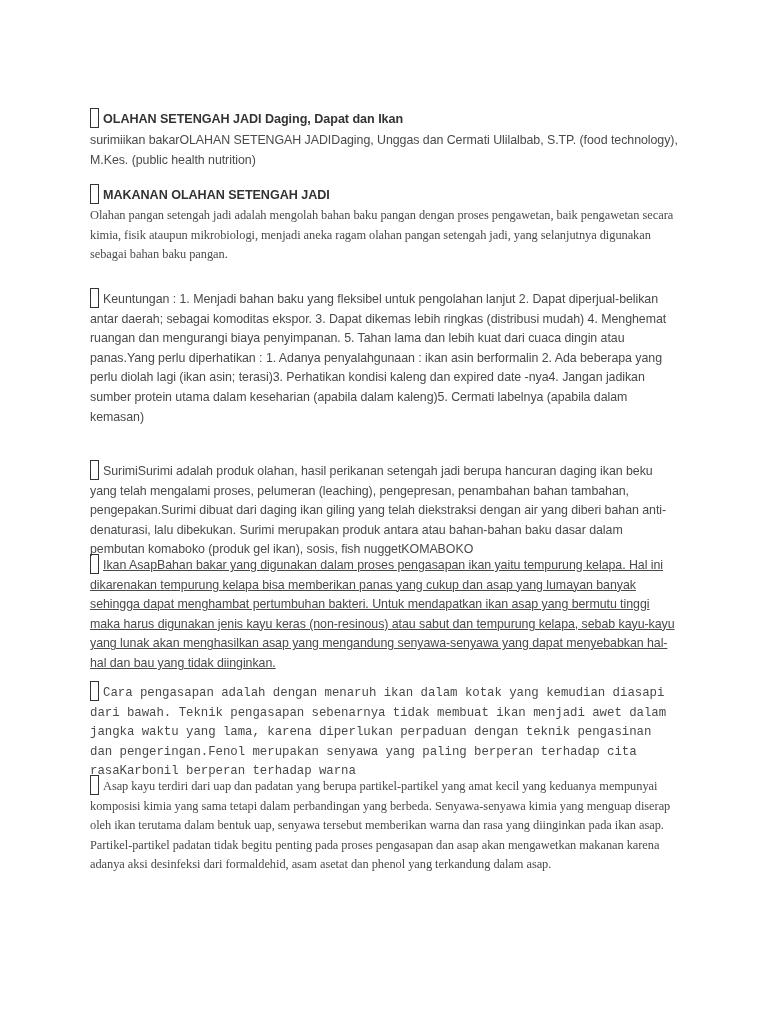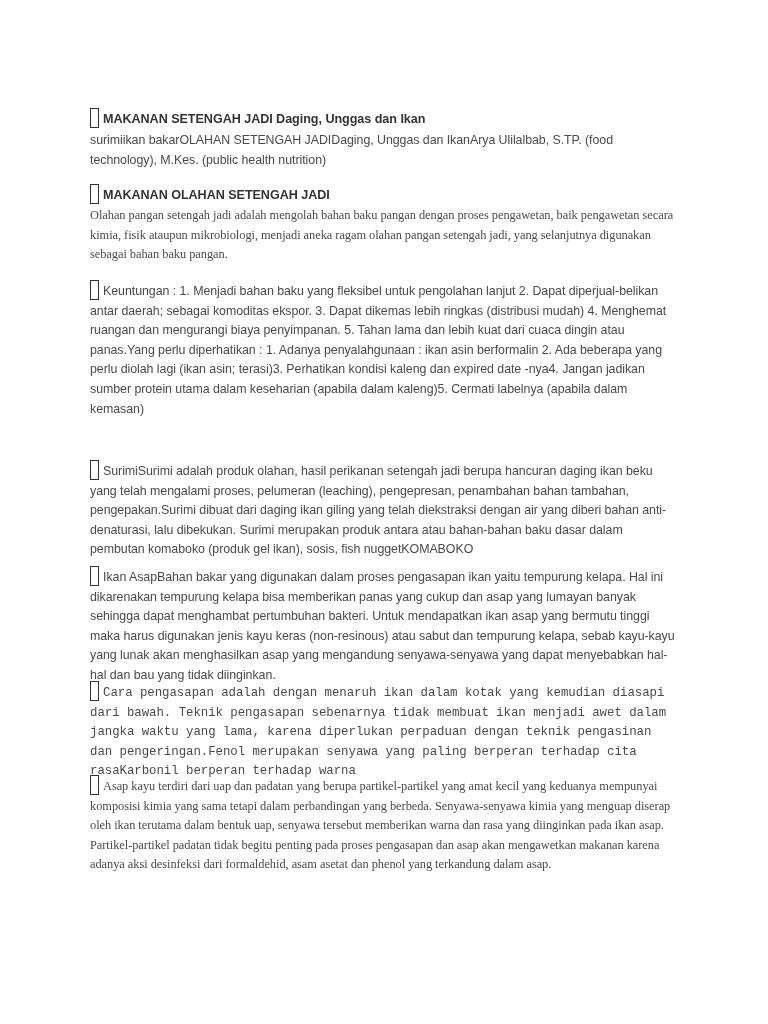--- a/index.html
+++ b/index.html
@@ -43,38 +43,38 @@
     vertical-align: -5px;
     margin-right: 4px;
   }
 </style>
 </head>
 <body>
 
 <div class="doc">
 
   <div class="block heading" style="top:108px;">
-    <span class="box"></span><span>MAKANAN SETENGAH JADI Daging, Unggas dan Ikan</span>
+    <span class="box"></span><span>OLAHAN SETENGAH JADI Daging, Dapat dan Ikan</span>
   </div>
-  <div class="block" style="top:131px;">surimiikan bakarOLAHAN SETENGAH JADIDaging, Unggas dan IkanArya Ulilalbab, S.TP. (food technology), M.Kes. (public health nutrition)</div>
+  <div class="block" style="top:131px;">surimiikan bakarOLAHAN SETENGAH JADIDaging, Unggas dan Cermati Ulilalbab, S.TP. (food technology), M.Kes. (public health nutrition)</div>
 
   <div class="block heading" style="top:184px;">
     <span class="box"></span><span>MAKANAN OLAHAN SETENGAH JADI</span>
   </div>
   <div class="block" style="top:206px;font-family:Liberation Serif, serif;">Olahan pangan setengah jadi adalah mengolah bahan baku pangan dengan proses pengawetan, baik pengawetan secara kimia, fisik ataupun mikrobiologi, menjadi aneka ragam olahan pangan setengah jadi, yang selanjutnya digunakan sebagai bahan baku pangan.</div>
 
-  <div class="block" style="top:280px;">
+  <div class="block" style="top:288px;">
     <span class="box"></span><span>Keuntungan : 1. Menjadi bahan baku yang fleksibel untuk pengolahan lanjut 2. Dapat diperjual-belikan antar daerah; sebagai komoditas ekspor. 3. Dapat dikemas lebih ringkas (distribusi mudah) 4. Menghemat ruangan dan mengurangi biaya penyimpanan. 5. Tahan lama dan lebih kuat dari cuaca dingin atau panas.Yang perlu diperhatikan : 1. Adanya penyalahgunaan : ikan asin berformalin 2. Ada beberapa yang perlu diolah lagi (ikan asin; terasi)3. Perhatikan kondisi kaleng dan expired date -nya4. Jangan jadikan sumber protein utama dalam keseharian (apabila dalam kaleng)5. Cermati labelnya (apabila dalam kemasan)</span>
   </div>
 
   <div class="block" style="top:432px;margin-top:28px;">
     <span class="box"></span><span>SurimiSurimi adalah produk olahan, hasil perikanan setengah jadi berupa hancuran daging ikan beku yang telah mengalami proses, pelumeran (leaching), pengepresan, penambahan bahan tambahan, pengepakan.Surimi dibuat dari daging ikan giling yang telah diekstraksi dengan air yang diberi bahan anti-denaturasi, lalu dibekukan. Surimi merupakan produk antara atau bahan-bahan baku dasar dalam pembutan komaboko (produk gel ikan), sosis, fish nuggetKOMABOKO</span>
   </div>
 
-  <div class="block" style="top:566px;">
+  <div class="block" style="top:554px;text-decoration:underline;">
     <span class="box"></span><span>Ikan AsapBahan bakar yang digunakan dalam proses pengasapan ikan yaitu tempurung kelapa. Hal ini dikarenakan tempurung kelapa bisa memberikan panas yang cukup dan asap yang lumayan banyak sehingga dapat menghambat pertumbuhan bakteri. Untuk mendapatkan ikan asap yang bermutu tinggi maka harus digunakan jenis kayu keras (non-resinous) atau sabut dan tempurung kelapa, sebab kayu-kayu yang lunak akan menghasilkan asap yang mengandung senyawa-senyawa yang dapat menyebabkan hal-hal dan bau yang tidak diinginkan.</span>
   </div>
 
   <div class="block" style="top:681px;font-family:Liberation Mono, monospace;">
     <span class="box"></span><span>Cara pengasapan adalah dengan menaruh ikan dalam kotak yang kemudian diasapi dari bawah. Teknik pengasapan sebenarnya tidak membuat ikan menjadi awet dalam jangka waktu yang lama, karena diperlukan perpaduan dengan teknik pengasinan dan pengeringan.Fenol merupakan senyawa yang paling berperan terhadap cita rasaKarbonil berperan terhadap warna</span>
   </div>
 
   <div class="block" style="top:775px;font-family:Liberation Serif, serif;">
     <span class="box"></span><span>Asap kayu terdiri dari uap dan padatan yang berupa partikel-partikel yang amat kecil yang keduanya mempunyai komposisi kimia yang sama tetapi dalam perbandingan yang berbeda. Senyawa-senyawa kimia yang menguap diserap oleh ikan terutama dalam bentuk uap, senyawa tersebut memberikan warna dan rasa yang diinginkan pada ikan asap. Partikel-partikel padatan tidak begitu penting pada proses pengasapan dan asap akan mengawetkan makanan karena adanya aksi desinfeksi dari formaldehid, asam asetat dan phenol yang terkandung dalam asap.</span>
   </div>

